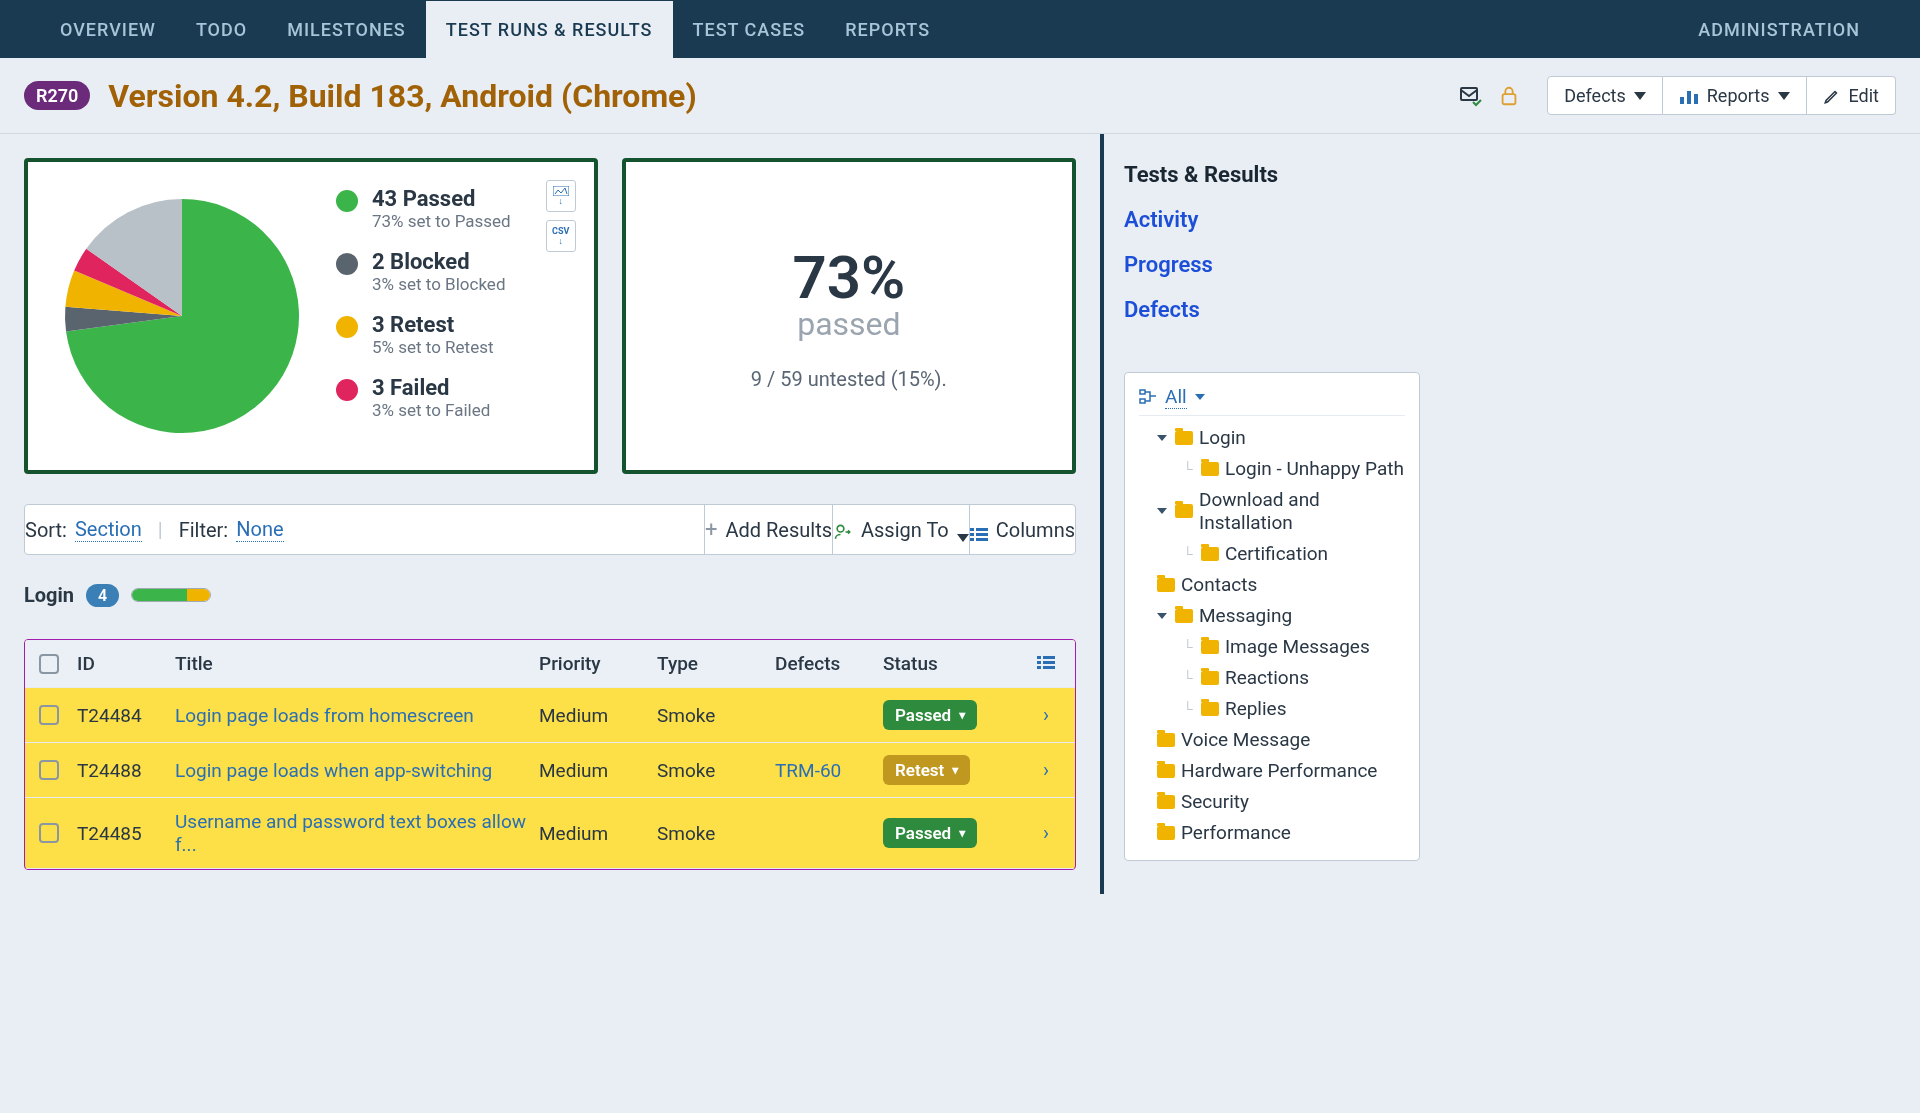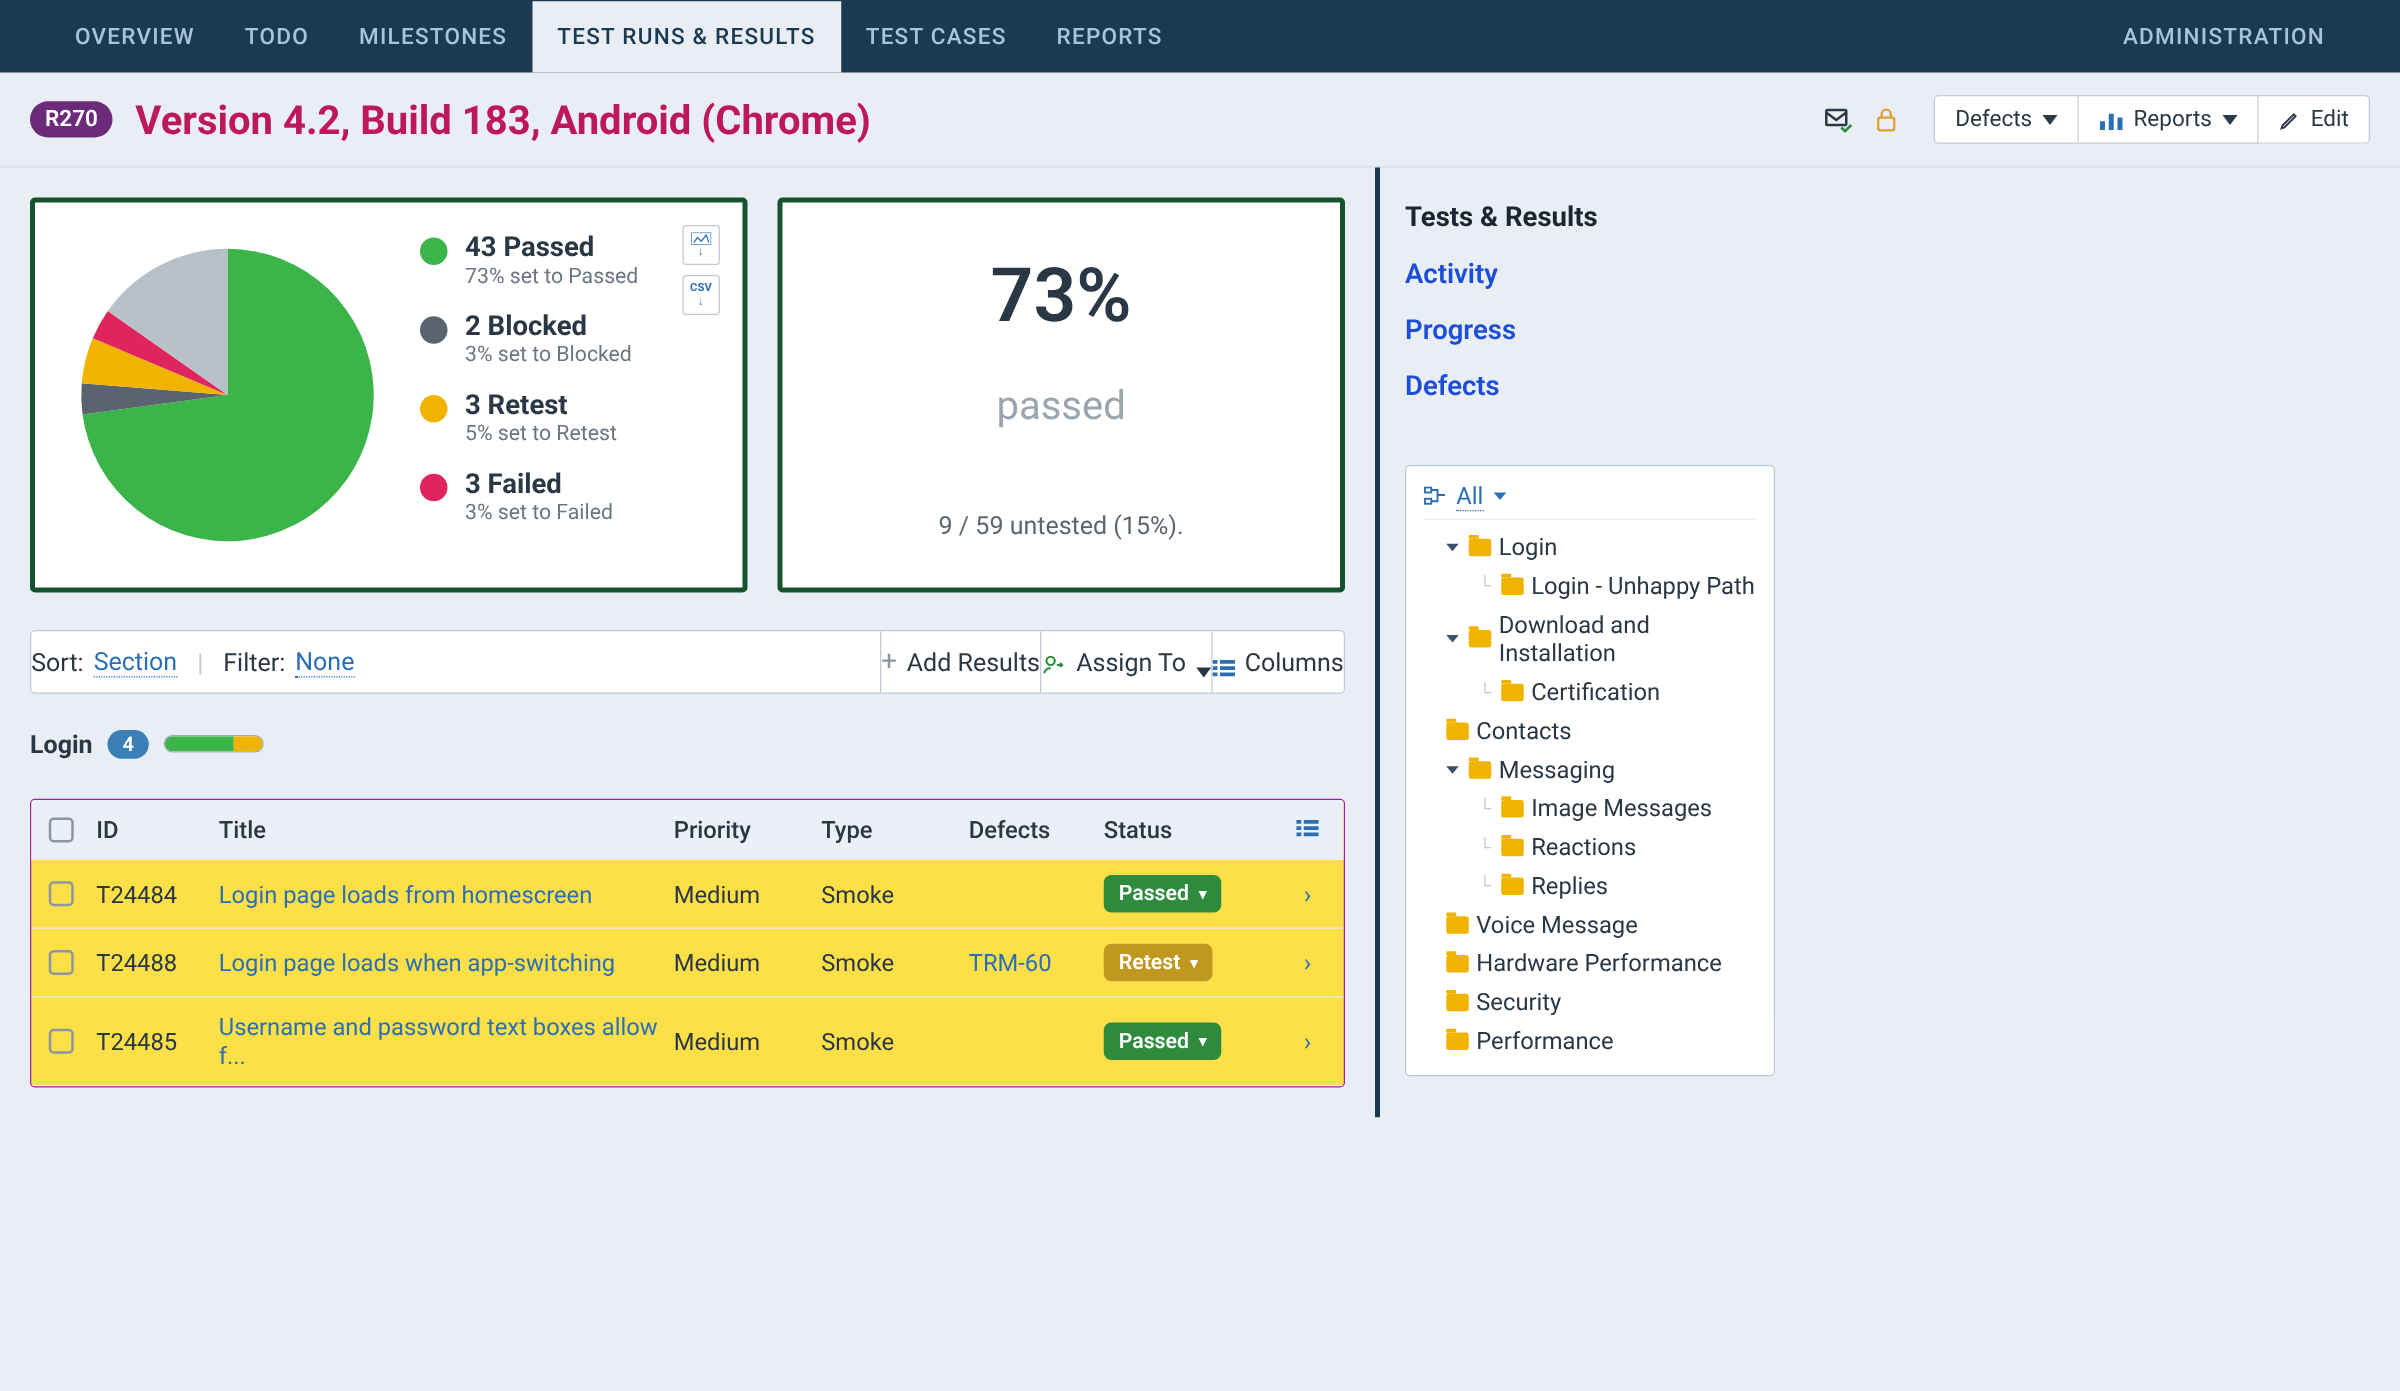--- a/index.html
+++ b/index.html
@@ -6,37 +6,37 @@
 body { background: #e8eef4; overflow-x: hidden; }
 
 .top-nav { background: #1a3a52; height: 58px; display: flex; align-items: center; padding: 0 40px; position: relative; justify-content: center; }
 .top-nav::before { content:''; position:absolute; inset:0; background-image: radial-gradient(circle at 10% 20%, rgba(255,255,255,.02) 1px, transparent 1px), radial-gradient(circle at 80% 60%, rgba(255,255,255,.02) 1px, transparent 1px); }
 .top-nav .nav-item { color:#a8c4d8; font-size:18px; letter-spacing:1px; font-weight:500; padding: 18px 20px; cursor:pointer; position:relative; }
 .top-nav .nav-item.active { background:#e8eef4; color:#1a3a52; border-top:3px solid transparent; padding-top:15px;}
 .top-nav .spacer { flex:1; }
 
 .page-header { display:flex; align-items:center; padding: 18px 24px; background:#e8eef4; border-bottom:1px solid #d0d8e0; gap:18px;}
 .badge-run { background:#6b2a7a; color:#fff; padding:4px 12px; border-radius:16px; font-size:18px; font-weight:600;}
-.page-title { font-size:32px; font-weight:700; color:#be185d; flex:1;}
+.page-title { font-size:32px; font-weight:700; color:#a16207; flex:1;}
 .header-icon { width:24px; height:24px; cursor:pointer; display:inline-flex; align-items:center; justify-content:center;}
 .header-icons { display:flex; gap:14px; margin-right:8px;}
 .header-buttons { display:flex; gap:0; }
 .header-btn { background:#fff; border:1px solid #c0cad4; padding:8px 16px; font-size:18px; color:#2a3744; cursor:pointer; display:flex; align-items:center; gap:8px;}
 .header-btn:first-child { border-top-left-radius:4px; border-bottom-left-radius:4px;}
 .header-btn:last-child { border-top-right-radius:4px; border-bottom-right-radius:4px;}
 .header-btn + .header-btn { border-left:none;}
 
 .content-wrap { display:flex; }
 .main-col { flex:1; padding: 0 24px 24px; max-width: 1100px;}
 .right-col { width: 340px; padding:18px 20px; border-left:4px solid #1a3a52;}
 
 .cards-row { display:flex; gap:24px; margin-top:24px;}
 .card { background:#fff; border-radius:4px; border:4px solid #14532d; padding:24px;}
 .card.pie { flex:1.3; display:flex; gap:24px; position:relative;}
-.card.big { flex:1; display:flex; flex-direction:column; align-items:center; justify-content:center;gap:41px;}
+.card.big { flex:1; display:flex; flex-direction:column; align-items:center; justify-content:center;}
 .pct-big { font-size:60px; font-weight:600; color:#2a3744;}
 .pct-label { font-size:32px; color:#9aa5b0; margin-top:-8px;}
 .pct-sub { font-size:20px; color:#5a6674; margin-top:24px;}
 
 .pie-chart { width:260px; height:260px; position:relative;}
 .pie-svg { width:100%; height:100%;}
 .legend { flex:1;}
 .legend-item { display:flex; gap:14px; margin-bottom:18px;}
 .legend-dot { width:22px; height:22px; border-radius:50%; flex-shrink:0; margin-top:4px;}
 .legend-title { font-size:22px; font-weight:700; color:#2a3744;}

